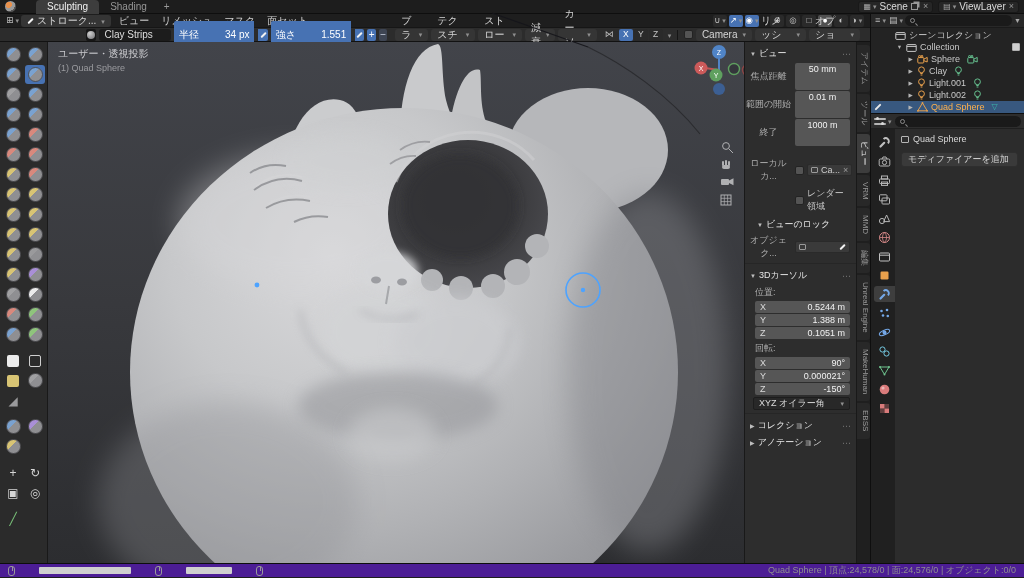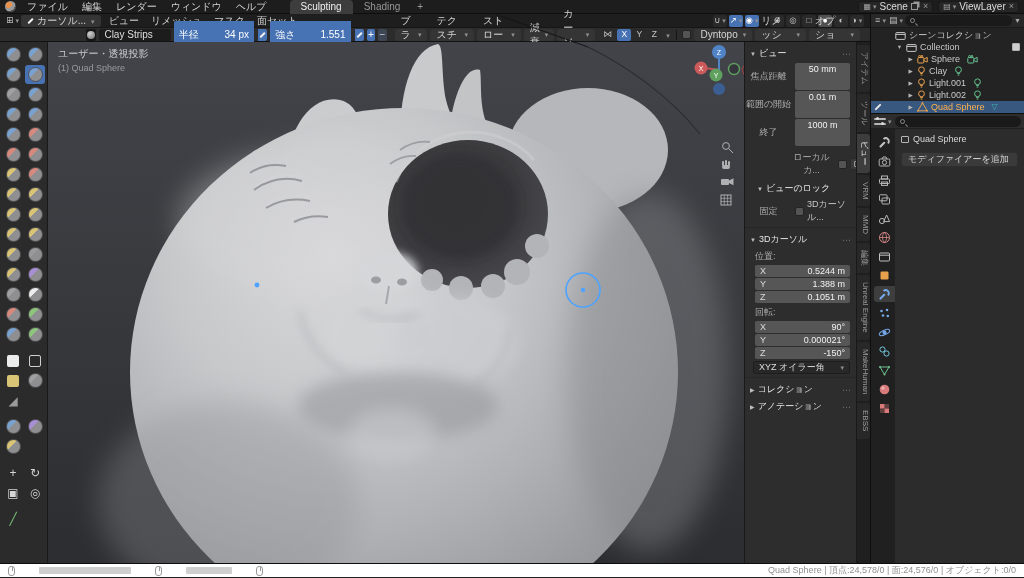--- a/index.html
+++ b/index.html
@@ -103,42 +103,35 @@
   .propsicon i:first-child::after{left:2px;}
   .propsicon i:last-child::after{left:7px;}
   .pr-body{flex:1;display:flex;background:#2c2c2c;}
   .ptabs{width:24px;background:#202020;display:flex;flex-direction:column;gap:3px;padding-top:5px;align-items:flex-end;}
   .ptab{width:21px;height:16px;display:flex;align-items:center;justify-content:center;border-radius:3px 0 0 3px;}
   .ptab.active{background:#3e3e3e;}
   .pcontent{flex:1;padding:5px 6px;}
   .crumb{display:flex;align-items:center;gap:4px;color:#d8d8d8;font-size:9px;}
   .addmod{margin-top:8px;height:15px;background:#3a3a3a;border:1px solid #2e2e2e;border-radius:3px;display:flex;align-items:center;padding:0 6px;color:#dcdcdc;font-size:9px;}
   
-  .statusbar{height:14px;background:#ffffff;border-top:1px solid #0d0d0d;display:flex;align-items:center;padding:0 8px;gap:24px;font-size:9px;color:#8d8d8d;}
+  .statusbar{height:14px;background:#4c1d95;border-top:1px solid #0d0d0d;display:flex;align-items:center;padding:0 8px;gap:24px;font-size:9px;color:#8d8d8d;}
   .mouseic{width:7px;height:10px;border:1px solid #9a9a9a;border-radius:3px;position:relative;flex:none;}
   .mouseic::after{content:"";position:absolute;left:2.5px;top:0;width:1px;height:4px;background:#9a9a9a;}
   .hintbar{height:7px;background:#cfcfcf;border-radius:1px;}
   .hb1{width:92px;}.hb2{width:46px;}
   .stats{margin-left:auto;white-space:nowrap;color:#8f8f8f;}
   .topwire{position:absolute;left:0;top:0;pointer-events:none;}
 </style>
 </head>
 <body>
 
 <div class="app">
 
   <div class="topbar">
     <span class="logo"></span>
-    <span style="display:flex;">
-        <span class="menu-item">ファイル</span>
-        <span class="menu-item">編集</span>
-        <span class="menu-item">レンダー</span>
-        <span class="menu-item">ウィンドウ</span>
-        <span class="menu-item">ヘルプ</span>
-      </span>
     <span class="ws-tabs">
         <span class="ws-tab active">Sculpting</span>
         <span class="ws-tab">Shading</span>
       </span>
     <span class="ws-add">+</span>
     <span class="tb-right">
       <span class="sel">
         <span class="mini-ic dd-arrow">▦</span>
         <span>Scene</span>
         <span class="copysq"></span>
@@ -153,21 +146,21 @@
   </div>
 
   <div class="mainrow">
 
     <div class="left-area">
 
       <div class="vheader">
         <span class="iconbtn dd-arrow">⊞</span>
         <span class="pill">
           <span class="peni"></span>
-          <span>カーソル...</span>
+          <span>ストローク...</span>
           <span class="dd-arrow"></span>
         </span>
         <span style="display:flex;">
             <span class="menu-item">ビュー</span>
             <span class="menu-item">リメッシュ</span>
             <span class="menu-item">マスク</span>
             <span class="menu-item">面セット</span>
           </span>
         <span class="spacer"></span>
         <span class="clusterbtn dd-arrow">∪</span>
@@ -224,21 +217,21 @@
         <span class="iconbtn">⋈</span>
         <span style="display:flex;gap:1px;">
             <span class="clusterbtn blue">X</span>
             <span class="clusterbtn">Y</span>
             <span class="clusterbtn">Z</span>
           </span>
         <span class="dd-arrow"></span>
         <span class="vsep"></span>
         <span class="cb"></span>
         <span class="pill dd-arrow">
-            <span>Dyntopo</span>
+            <span>Camera</span>
           </span>
         <span class="pill dd-arrow">
             <span>リメッシュ</span>
           </span>
         <span class="pill dd-arrow">
             <span>オプション</span>
           </span>
       </div>
 
       <div class="vpbody">
@@ -522,37 +515,45 @@
               </div>
               <div class="prow">
                 <span class="lab">範囲の開始</span>
                 <span class="field">0.01 m</span>
               </div>
               <div class="prow">
                 <span class="lab">終了</span>
                 <span class="field">1000 m</span>
               </div>
             </div>
-          <div class="prow" style="margin-top:5px;padding-left:43px;">
+          <div class="prow" style="margin-top:11px;">
             <span class="lab">ローカルカ...</span>
             <span class="cb"></span>
             <span class="fieldpill">
               <span style="width:7px;height:6px;border:1px solid #9a9a9a;border-radius:1px;flex:none;"></span>
               <span style="flex:1;overflow:hidden;">Ca...</span>
               <span class="xmark">×</span>
             </span>
           </div>
+          <div class="prow" style="margin-top:4px;">
+            <span class="lab"></span>
+            <span class="cb"></span>
+            <span>レンダー領域</span>
+          </div>
           <div class="sec-h" style="padding-left:12px;margin-top:3px;">
             <span class="arrow">▼</span>
               <span>ビューのロック</span>
           </div>
           <div class="prow">
-            <span class="lab">固定</span>
-            <span class="cb"></span>
-            <span>3Dカーソル...</span>
+            <span class="lab">オブジェク...</span>
+            <span class="fieldpill">
+              <span style="width:7px;height:6px;border:1px solid #9a9a9a;border-radius:1px;flex:none;"></span>
+              <span style="flex:1;"></span>
+              <span class="peni"></span>
+            </span>
           </div>
           <div class="sec-sep"></div>
           <div class="sec-h">
             <span class="arrow">▼</span>
               <span>3Dカーソル</span>
               <span class="dots">⋯</span>
           </div>
           <div class="sublab">位置:</div>
           <div>
               <div class="axrow">

